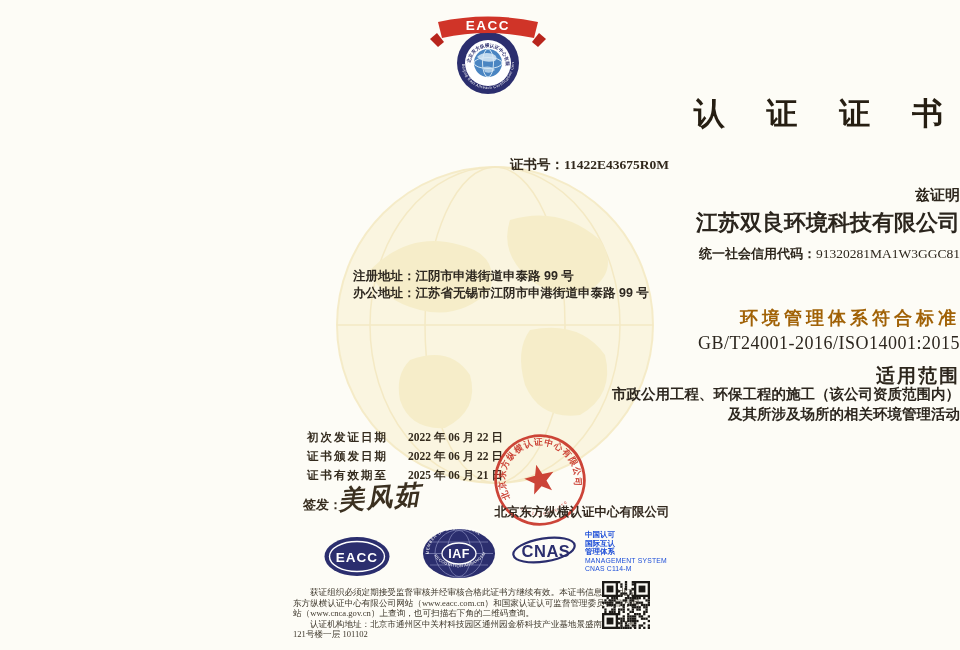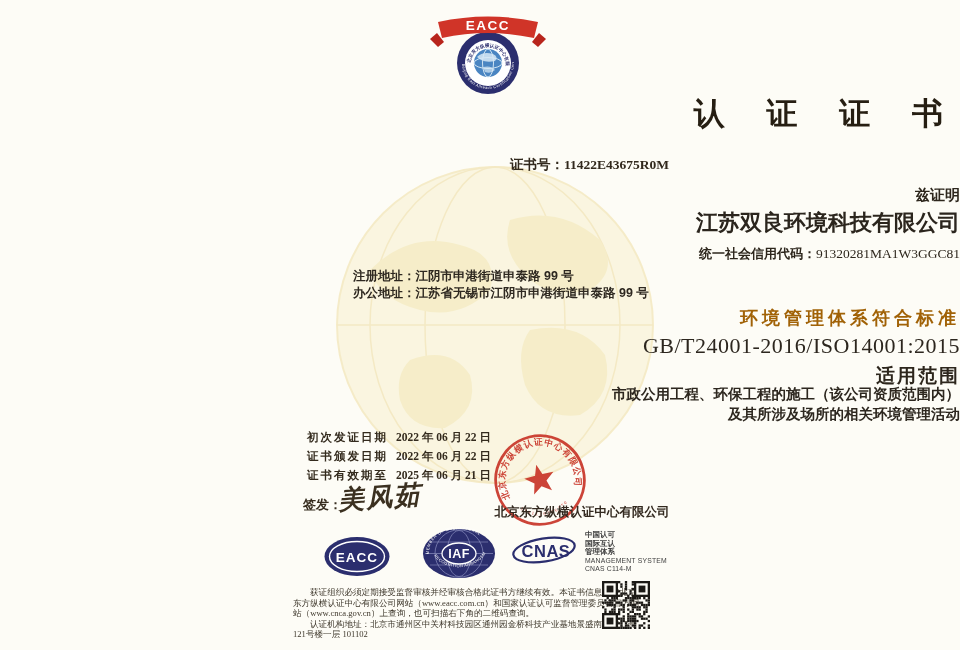--- a/index.html
+++ b/index.html
@@ -15,36 +15,36 @@
   .title{top:93px;font-size:31px;font-weight:bold;letter-spacing:17px;text-indent:17px;color:#261e12;}
   .certno{left:510px;top:156px;font-size:13.5px;font-weight:bold;color:#31281c;}
   .certify{top:186px;font-size:15px;font-weight:bold;}
   .company{top:208px;font-size:22px;font-weight:bold;font-family:"Liberation Sans","DejaVu Sans",sans-serif;color:#2b251d;}
   .credit{top:245px;font-size:13px;}
   .credit .lbl{font-weight:bold;font-family:"Liberation Sans",sans-serif;}
   .credit .val{font-size:13.5px;margin-top:9px;}
   .addr{left:353px;font-size:12.5px;font-weight:bold;font-family:"Liberation Sans","DejaVu Sans",sans-serif;color:#2e2820;}
   .addr1{top:268px;} .addr2{top:285px;}
   .system{top:306px;font-size:18px;font-weight:bold;letter-spacing:4px;color:#a16207;}
-  .standard{top:333px;font-size:22px;color:#2c261e;letter-spacing:.5px;padding-left:8px;}
+  .standard{top:333px;font-size:18px;color:#2c261e;letter-spacing:.5px;padding-left:8px;}
   .scopehead{top:363px;font-size:19px;font-weight:bold;letter-spacing:2px;}
   .scope1{top:385px;font-size:14.5px;font-weight:bold;font-family:"Liberation Sans",sans-serif;color:#2d271f;}
   .scope2{top:405px;font-size:14.5px;font-weight:bold;font-family:"Liberation Sans",sans-serif;color:#2d271f;}
   .dates{left:307px;top:430px;font-size:11.5px;font-weight:bold;color:#342b1e;}
-  .dates .row{display:flex;gap:8px;margin-bottom:4px;}
+  .dates .row{display:flex;gap:20px;margin-bottom:4px;}
   .dates .dl{letter-spacing:2px;}
   .sign-label{left:303px;top:496px;font-size:13px;font-weight:bold;color:#372d1f;}
   .signature{left:338px;top:480px;font-size:26px;font-weight:bold;font-style:italic;
              transform:rotate(-4deg);color:#3b3020;letter-spacing:2px;}
   .stamp{left:492px;top:432px;width:96px;height:96px;transform:rotate(-14deg);opacity:.93;}
   .stamp-company{left:494px;top:504px;width:176px;text-align:center;font-size:12.5px;font-weight:bold;color:#33291f;}
   .logo-eacc{left:323px;top:536px;width:68px;height:41px;}
   .logo-iaf{left:421px;top:527px;width:76px;height:53px;}
   .logo-cnas{left:511px;top:536px;width:70px;height:32px;}
-  .cnas-text{left:585px;top:531px;font-family:"Liberation Sans",sans-serif;color:#404040;line-height:8.6px;}
+  .cnas-text{left:585px;top:531px;font-family:"Liberation Sans",sans-serif;color:#1d4ed8;line-height:8.6px;}
   .cnas-text .cn{font-size:7.5px;font-weight:bold;}
   .cnas-text .en{font-size:6.8px;letter-spacing:.2px;}
   .fineprint{left:293px;top:587px;font-size:8.6px;line-height:10.5px;color:#3f382c;white-space:nowrap;}
   .fineprint .ind{text-indent:17px;}
   .qr{left:602px;top:581px;width:48px;height:48px;}
 </style>
 </head>
 <body>
 
 <div class="page">

